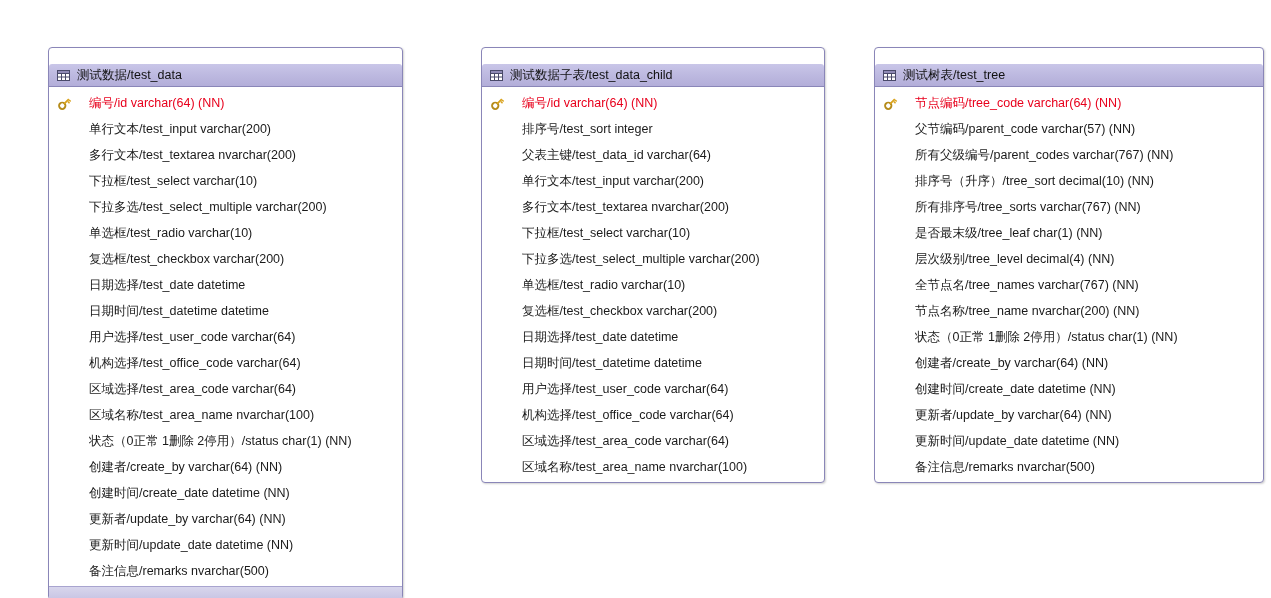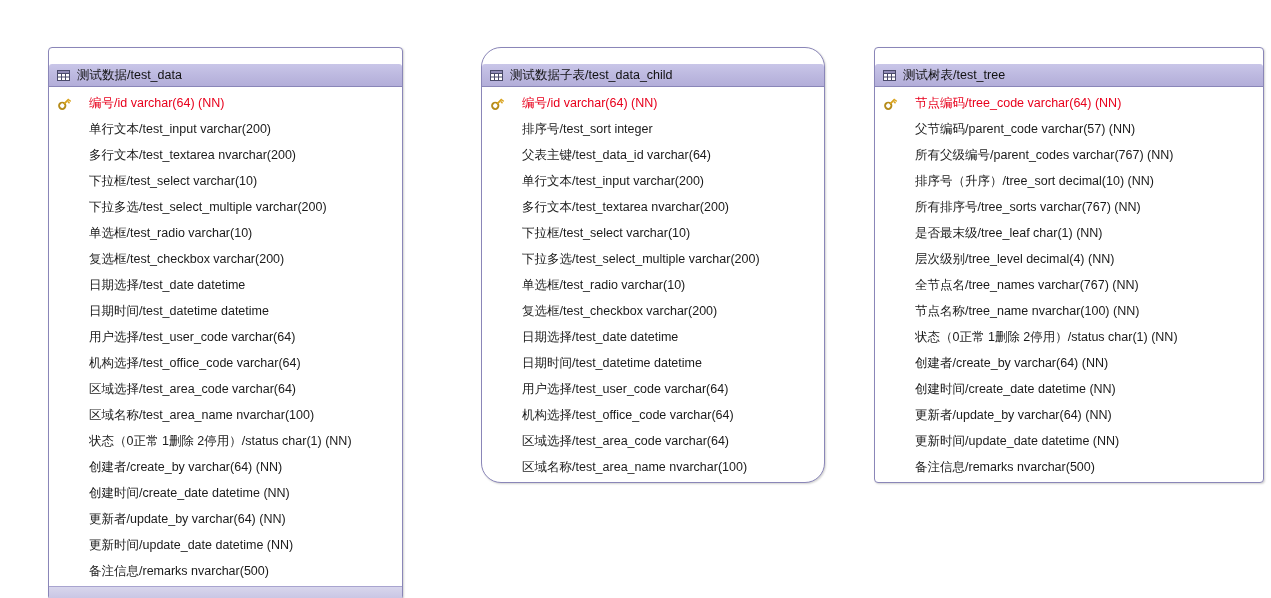--- a/index.html
+++ b/index.html
@@ -185,21 +185,21 @@
           <div class="attr-key-slot"></div>
           <span class="attr-text">更新时间/update_date datetime (NN)</span>
         </div>
         <div class="attr-row">
           <div class="attr-key-slot"></div>
           <span class="attr-text">备注信息/remarks nvarchar(500)</span>
         </div>
       </div>
       <div class="entity-footer"></div>
     </div>
-    <div class="entity" style="left: 481px; top: 47px; width: 344px; border-radius: 20px;">
+    <div class="entity" style="left: 481px; top: 47px; width: 344px;">
       <div class="entity-header">
         <svg class="table-icon" viewBox="0 0 13 11">
           <rect x="0.5" y="0.5" width="12" height="10" fill="#ffffff" stroke="#4a4a6a" stroke-width="1"></rect>
           <rect x="0.5" y="0.5" width="12" height="3" fill="#8f8ab5" stroke="#4a4a6a" stroke-width="1"></rect>
           <line x1="4.5" y1="3.5" x2="4.5" y2="10.5" stroke="#4a4a6a" stroke-width="1"></line>
           <line x1="8.5" y1="3.5" x2="8.5" y2="10.5" stroke="#4a4a6a" stroke-width="1"></line>
           <line x1="0.5" y1="7" x2="12.5" y2="7" stroke="#4a4a6a" stroke-width="1"></line>
         </svg>
         <span class="entity-title">测试数据子表/test_data_child</span>
       </div>
@@ -323,21 +323,21 @@
         <div class="attr-row">
           <div class="attr-key-slot"></div>
           <span class="attr-text">层次级别/tree_level decimal(4) (NN)</span>
         </div>
         <div class="attr-row">
           <div class="attr-key-slot"></div>
           <span class="attr-text">全节点名/tree_names varchar(767) (NN)</span>
         </div>
         <div class="attr-row">
           <div class="attr-key-slot"></div>
-          <span class="attr-text">节点名称/tree_name nvarchar(100) (NN)</span>
+          <span class="attr-text">节点名称/tree_name nvarchar(200) (NN)</span>
         </div>
         <div class="attr-row">
           <div class="attr-key-slot"></div>
           <span class="attr-text">状态（0正常 1删除 2停用）/status char(1) (NN)</span>
         </div>
         <div class="attr-row">
           <div class="attr-key-slot"></div>
           <span class="attr-text">创建者/create_by varchar(64) (NN)</span>
         </div>
         <div class="attr-row">

